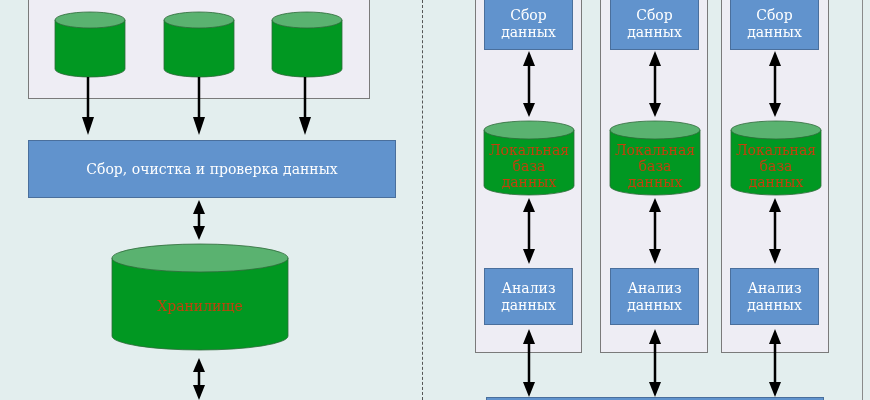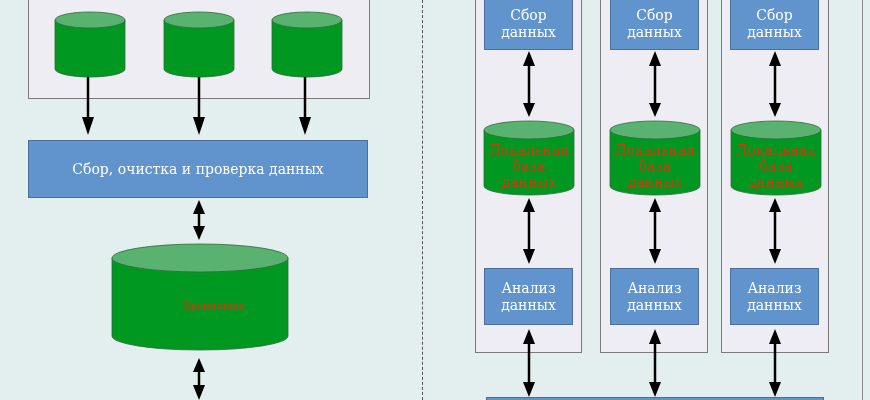--- a/index.html
+++ b/index.html
@@ -44,21 +44,21 @@
     border-left: 1px solid #8a8a8a;
   }
 </style>
 </head>
 <body>
 
 <div>
 
   <div class="panel" style="left:28px; top:-2px; width:342px; height:101px;"></div>
 
-  <div class="bluebox" style="left:28px; top:140px; width:340px; height:58px;">Сбор, очистка и проверка данных</div>
+  <div class="bluebox" style="left:28px; top:140px; width:368px; height:58px;">Сбор, очистка и проверка данных</div>
 
   <div class="divider"></div>
   <div class="rborder"></div>
 
   <div class="panel" style="left:475px; top:-2px; width:107px; height:155px; height:355px;"></div>
   <div class="panel" style="left:600px; top:-2px; width:108px; height:355px;"></div>
   <div class="panel" style="left:721px; top:-2px; width:108px; height:355px;"></div>
 
   <div class="bluebox" style="left:484px; top:-2px; width:89px; height:52px;">Сбор
 данных</div>
@@ -183,21 +183,21 @@
       <path d="M769,212 L781,212 L775,198 Z" fill="#000"></path>
       <path d="M769,249 L781,249 L775,264 Z" fill="#000"></path>
     </g>
     <g>
       <line x1="775" y1="340" x2="775" y2="386" stroke="#000" stroke-width="2.5"></line>
       <path d="M769,344 L781,344 L775,329 Z" fill="#000"></path>
       <path d="M769,382 L781,382 L775,397 Z" fill="#000"></path>
     </g>
   </svg>
 
-  <div class="cyl-label" style="left:126px; top:298px; width:176px; font-size:10px;">Хранилище</div>
+  <div class="cyl-label" style="left:112px; top:298px; width:176px; font-size:14px;">Хранилище</div>
 
   <div class="cyl-label" style="left:480px; top:142px; width:98px;">Локальная
 база
 данных</div>
   <div class="cyl-label" style="left:606px; top:142px; width:98px;">Локальная
 база
 данных</div>
   <div class="cyl-label" style="left:727px; top:142px; width:98px;">Локальная
 база
 данных</div>

